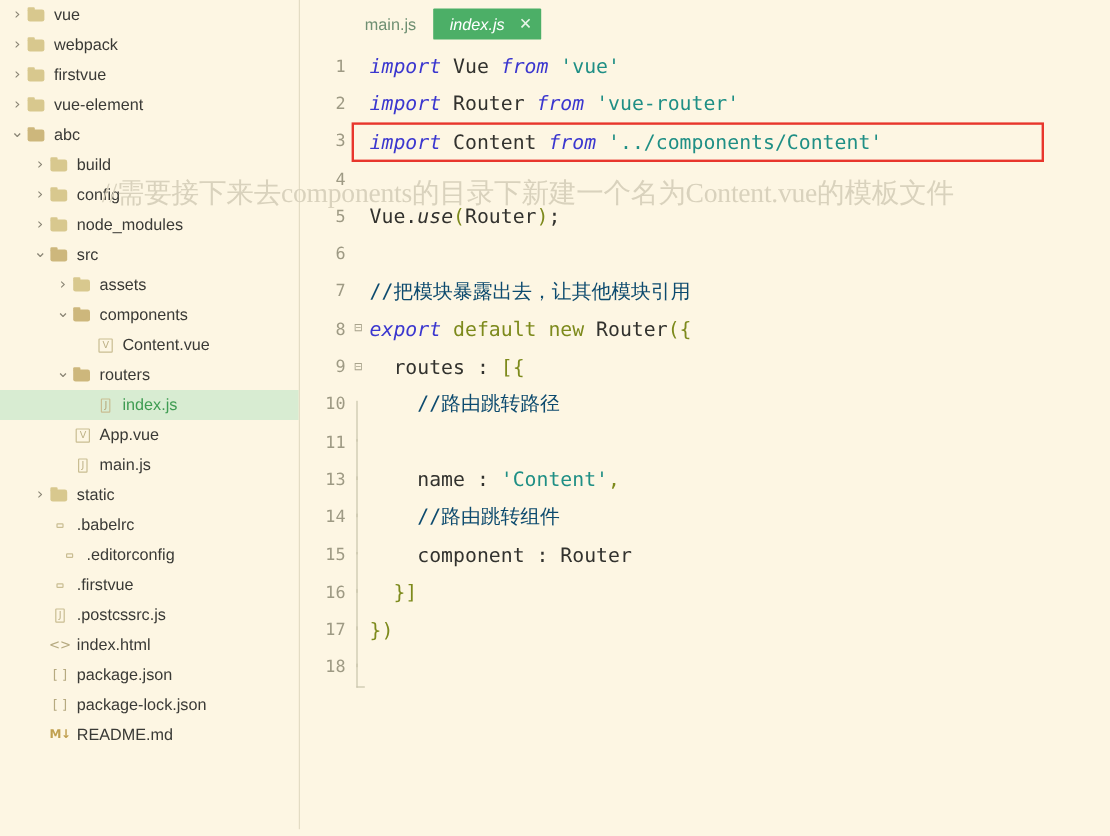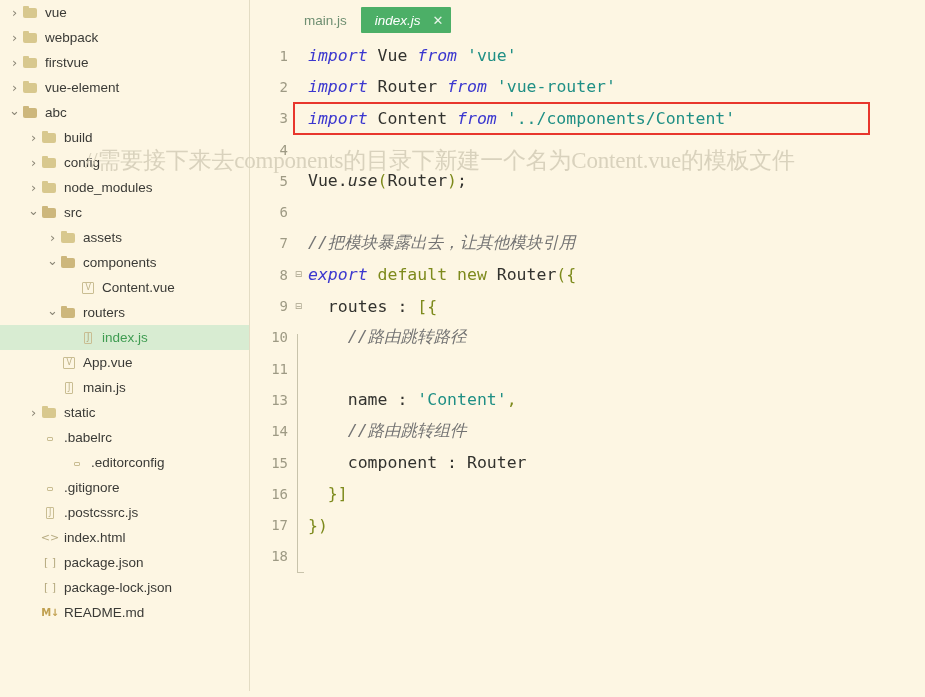--- a/index.html
+++ b/index.html
@@ -194,21 +194,21 @@
     width: 6px; height: 19px;
     border-left: 1px solid #c8c3ab;
     border-bottom: 1px solid #c8c3ab;
   }
   .ctext { padding-left: 4px; text-align: center; }
 
   
   .t-kw  { color: #3b37cf; font-style: italic; }
   .t-id  { color: #32322e; }
   .t-str { color: #1f8f85; }
-  .t-com { color: #737373; font-style: italic; }
+  .t-com { color: #0c4a6e; }
   .t-op  { color: #7d8a1c; }
   .t-fn  { color: #32322e; font-style: italic; }
   .t-pun { color: #32322e; }
 
   
   #redbox {
     position: absolute;
     left: 43px; top: 107px;
     width: 577px; height: 33px;
     border: 2px solid #e8362c;
@@ -319,29 +319,29 @@
         <div class="tree-row" style="padding-left: 27px;">
           <span class="chevron" style="font-size: 13px;">›</span>
           <span class="icon-folder"></span>
           <span class="tree-label">static</span>
         </div>
         <div class="tree-row" style="padding-left: 27px;">
           <span class="chevron empty"></span>
           <span class="icon-file plain"><span class="box"> </span></span>
           <span class="tree-label">.babelrc</span>
         </div>
-        <div class="tree-row" style="padding-left: 13px; margin-left: 41px;">
+        <div class="tree-row" style="padding-left: 35px;">
           <span class="chevron empty"></span>
           <span class="icon-file plain"><span class="box"> </span></span>
           <span class="tree-label">.editorconfig</span>
         </div>
         <div class="tree-row" style="padding-left: 27px;">
           <span class="chevron empty"></span>
           <span class="icon-file plain"><span class="box"> </span></span>
-          <span class="tree-label">.gitignore</span>
+          <span class="tree-label">.firstvue</span>
         </div>
         <div class="tree-row" style="padding-left: 27px;">
           <span class="chevron empty"></span>
           <span class="icon-file box"><span class="box">J</span></span>
           <span class="tree-label">.postcssrc.js</span>
         </div>
         <div class="tree-row" style="padding-left: 27px;">
           <span class="chevron empty"></span>
           <span class="icon-file code">&lt;&gt;</span>
           <span class="tree-label">index.html</span>

